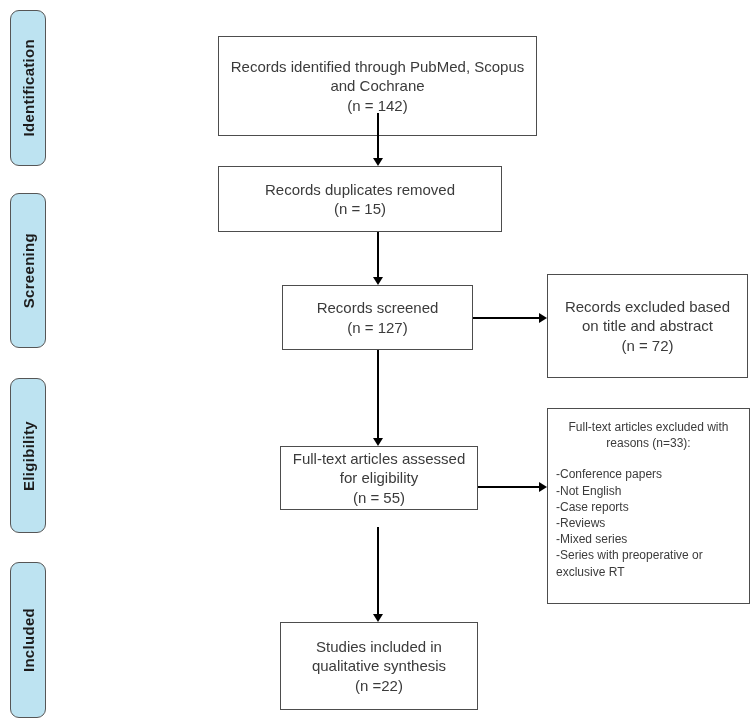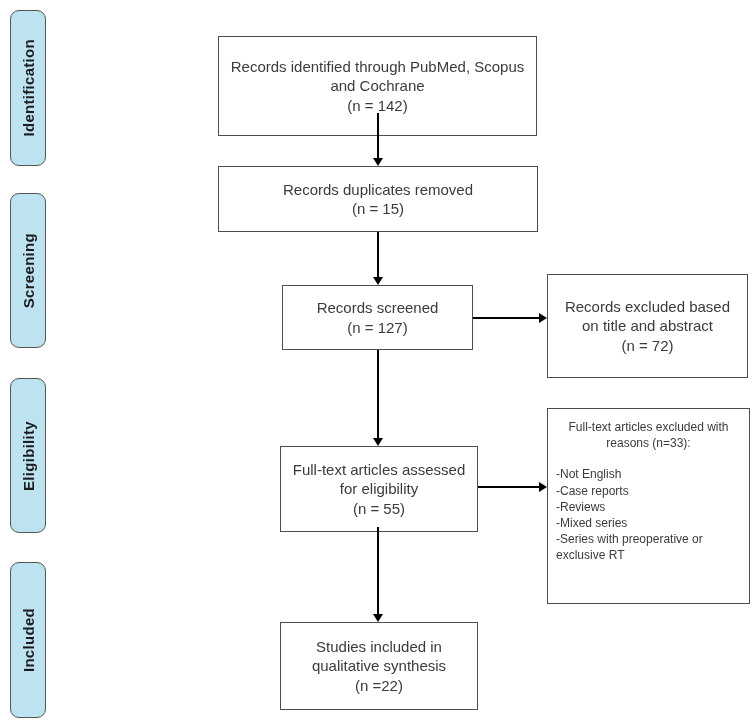--- a/index.html
+++ b/index.html
@@ -62,42 +62,43 @@
     <span>Eligibility</span>
   </div>
   <div class="stage" style="top:562px;height:156px;">
     <span>Included</span>
   </div>
 
   <div class="fbox" style="left:218px;top:36px;width:319px;height:100px;">Records identified through PubMed, Scopus
 and Cochrane
 (n = 142)</div>
 
-  <div class="fbox" style="left:218px;top:166px;width:320px;height:66px;">Records duplicates removed
+  <div class="fbox" style="left:218px;top:166px;width:284px;height:66px;">Records duplicates removed
 (n = 15)</div>
 
   <div class="fbox" style="left:282px;top:285px;width:191px;height:65px;">Records screened
 (n = 127)</div>
 
-  <div class="fbox" style="left:280px;top:446px;width:198px;height:86px;">Full-text articles assessed
+  <div class="fbox" style="left:280px;top:446px;width:198px;height:64px;">Full-text articles assessed
 for eligibility
 (n = 55)</div>
 
   <div class="fbox" style="left:280px;top:622px;width:198px;height:88px;">Studies included in
 qualitative synthesis
 (n =22)</div>
 
   <div class="fbox" style="left:547px;top:274px;width:201px;height:104px;">Records excluded based
 on title and abstract
 (n = 72)</div>
 
   <div class="rbox2" style="left:547px;top:408px;width:203px;height:196px;">
     <div class="rtitle">Full-text articles excluded with
 reasons (n=33):</div>
     <div class="rlist">
+        <div>-Conference papers</div>
         <div>-Not English</div>
         <div>-Case reports</div>
         <div>-Reviews</div>
         <div>-Mixed series</div>
         <div>-Series with preoperative or exclusive RT</div>
       </div>
   </div>
 
   <div class="vline" style="left:377px;top:113px;height:45px;"></div>
   <div class="ah-down" style="left:373px;top:158px;"></div>

